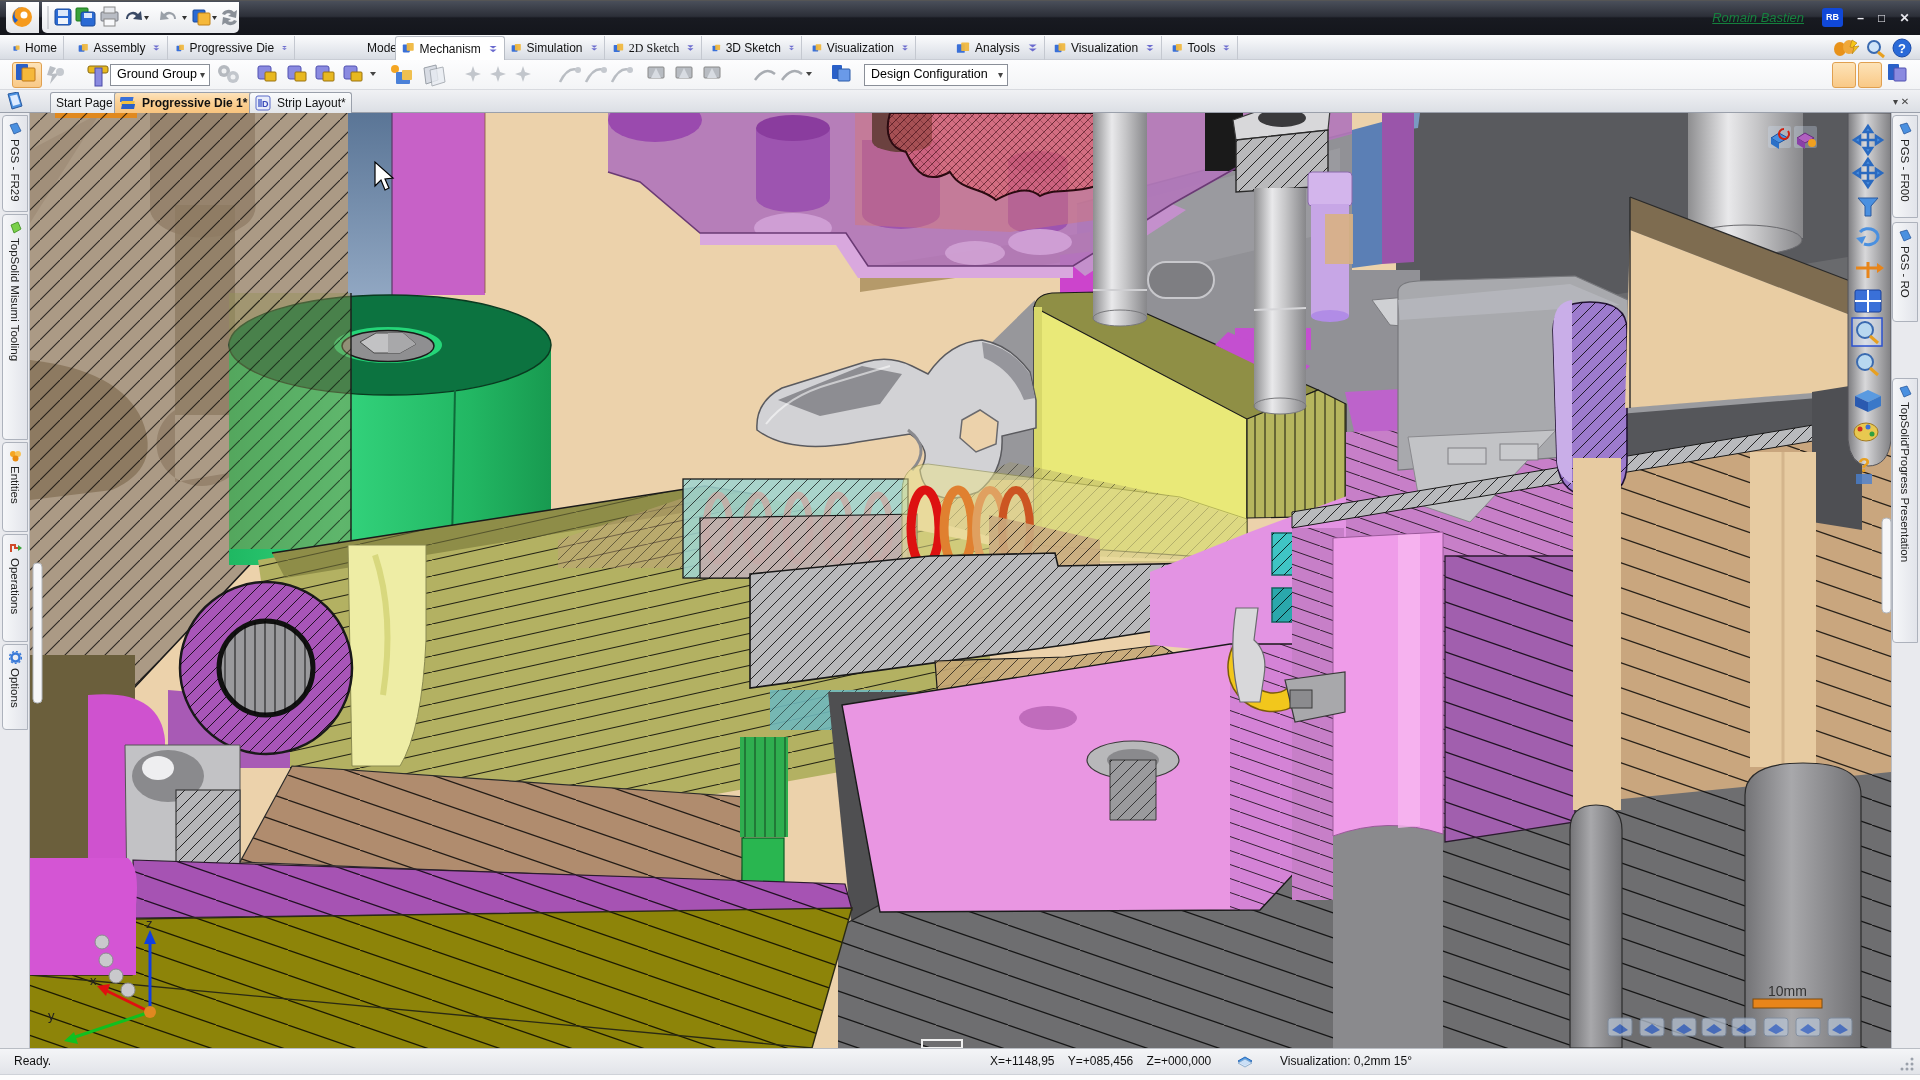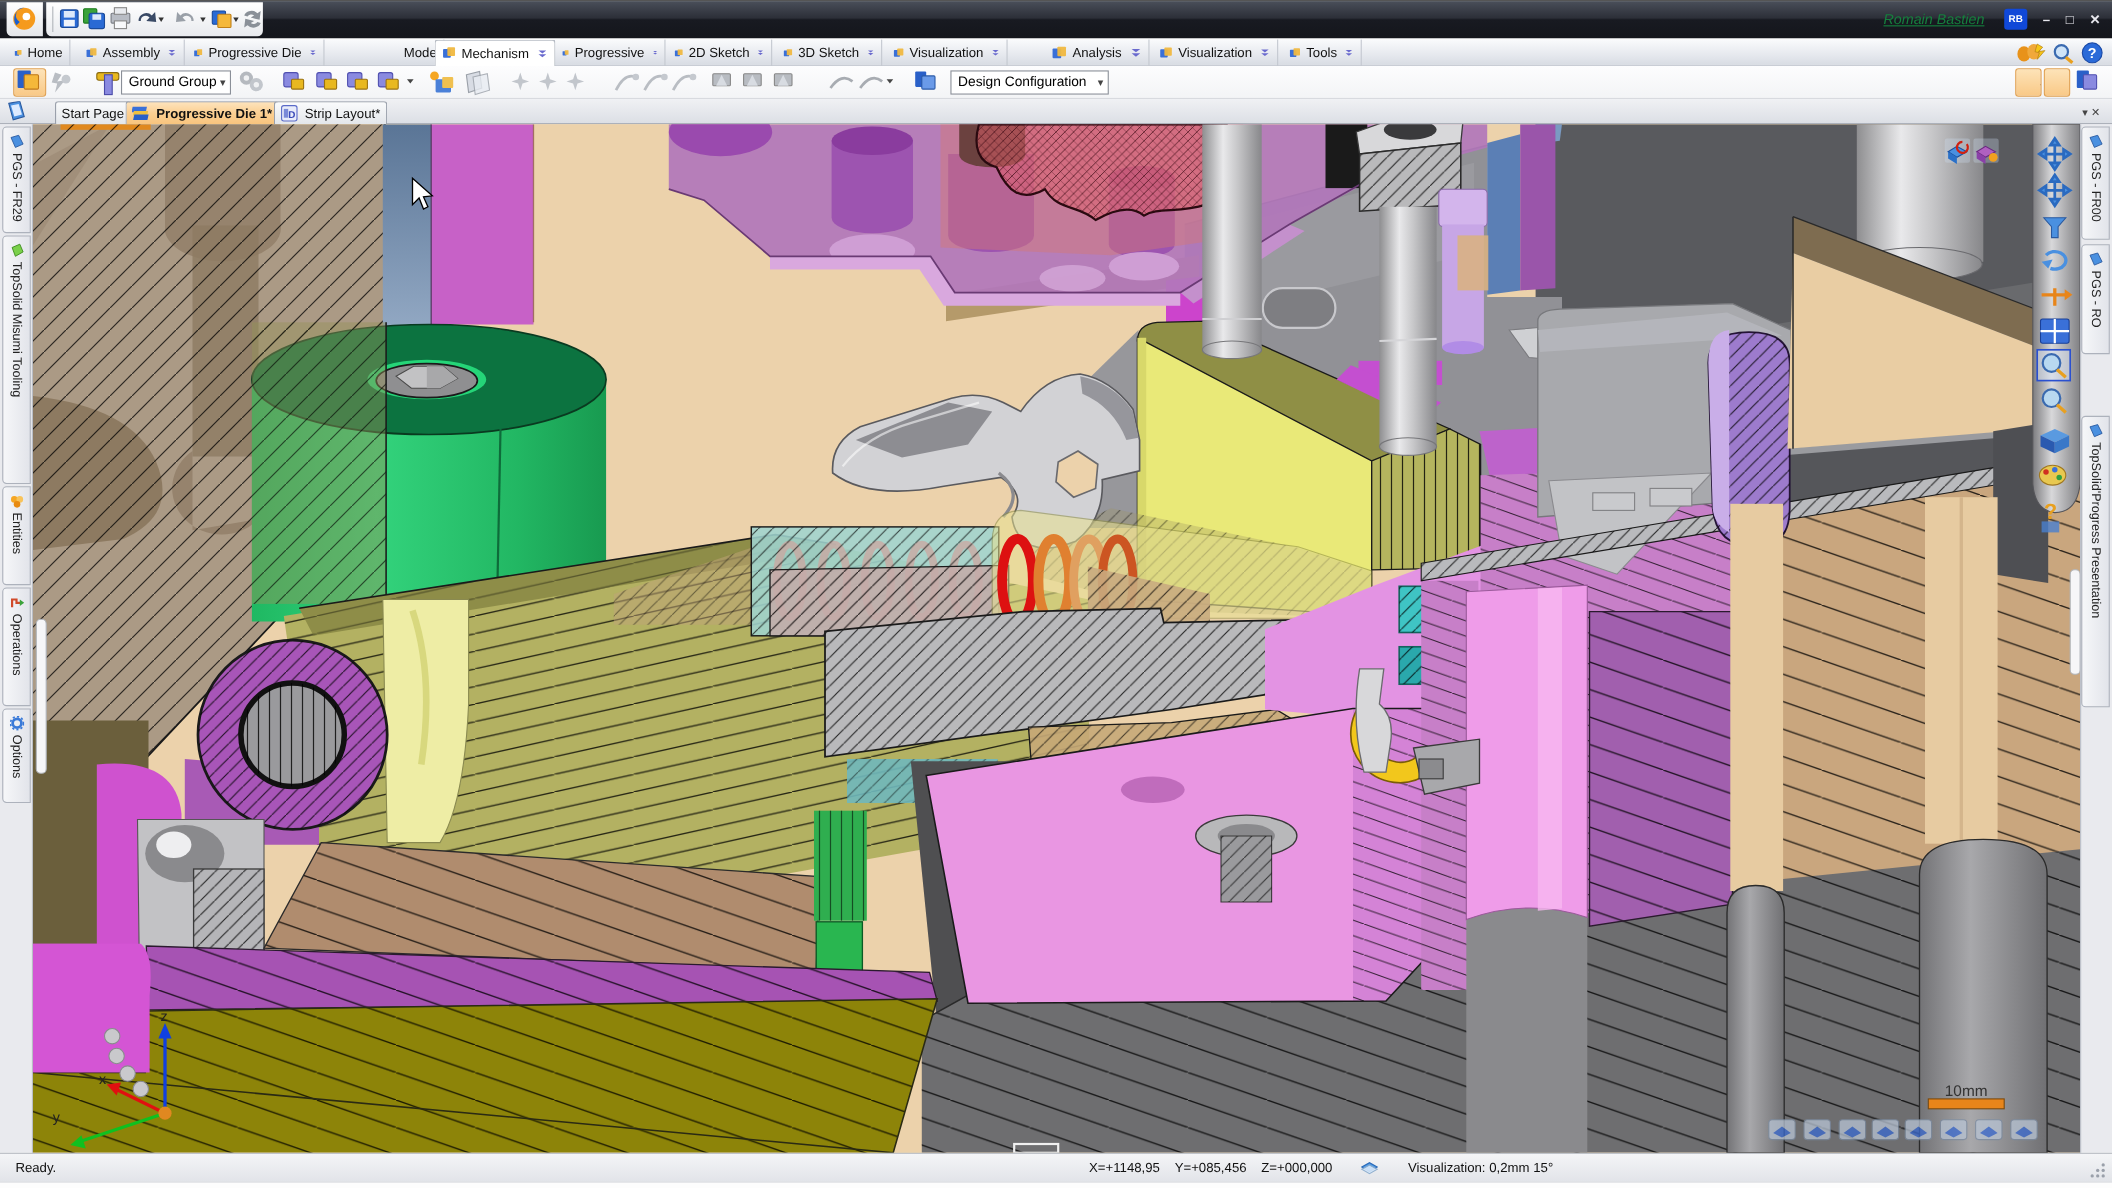--- a/index.html
+++ b/index.html
@@ -147,27 +147,27 @@
         <svg class="chev" width="13" height="12" viewBox="0 0 13 12">
           <path d="M2,2 L11,2 L6.5,5.5 Z" fill="#6a6ace"></path>
           <path d="M2,6.5 L11,6.5 L6.5,10 Z" fill="#6a6ace"></path>
         </svg>
       </div>
       <div class="rtab" style="left:505px;width:100px;">
         <svg class="ticon" viewBox="0 0 16 16">
           <rect x="1" y="3" width="9" height="10" rx="1" fill="#3a70d8"></rect>
           <rect x="6" y="1" width="9" height="10" rx="1" fill="#f0b840" opacity="0.95"></rect>
         </svg>
-        <span>Progressive</span>
-        <svg class="chev" width="13" height="12" viewBox="0 0 13 12">
-          <path d="M2,2 L11,2 L6.5,5.5 Z" fill="#6a6ace"></path>
-          <path d="M2,6.5 L11,6.5 L6.5,10 Z" fill="#6a6ace"></path>
-        </svg>
-      </div>
-      <div class="rtab" style="left:607px;width:95px;">
+        <span>Simulation</span>
+        <svg class="chev" width="13" height="12" viewBox="0 0 13 12">
+          <path d="M2,2 L11,2 L6.5,5.5 Z" fill="#6a6ace"></path>
+          <path d="M2,6.5 L11,6.5 L6.5,10 Z" fill="#6a6ace"></path>
+        </svg>
+      </div>
+      <div class="rtab" style="left:607px;width:95px;font-family:Liberation Serif, serif;">
         <svg class="ticon" viewBox="0 0 16 16">
           <rect x="1" y="3" width="9" height="10" rx="1" fill="#3a70d8"></rect>
           <rect x="6" y="1" width="9" height="10" rx="1" fill="#f0b840" opacity="0.95"></rect>
         </svg>
         <span>2D Sketch</span>
         <svg class="chev" width="13" height="12" viewBox="0 0 13 12">
           <path d="M2,2 L11,2 L6.5,5.5 Z" fill="#6a6ace"></path>
           <path d="M2,6.5 L11,6.5 L6.5,10 Z" fill="#6a6ace"></path>
         </svg>
       </div>

